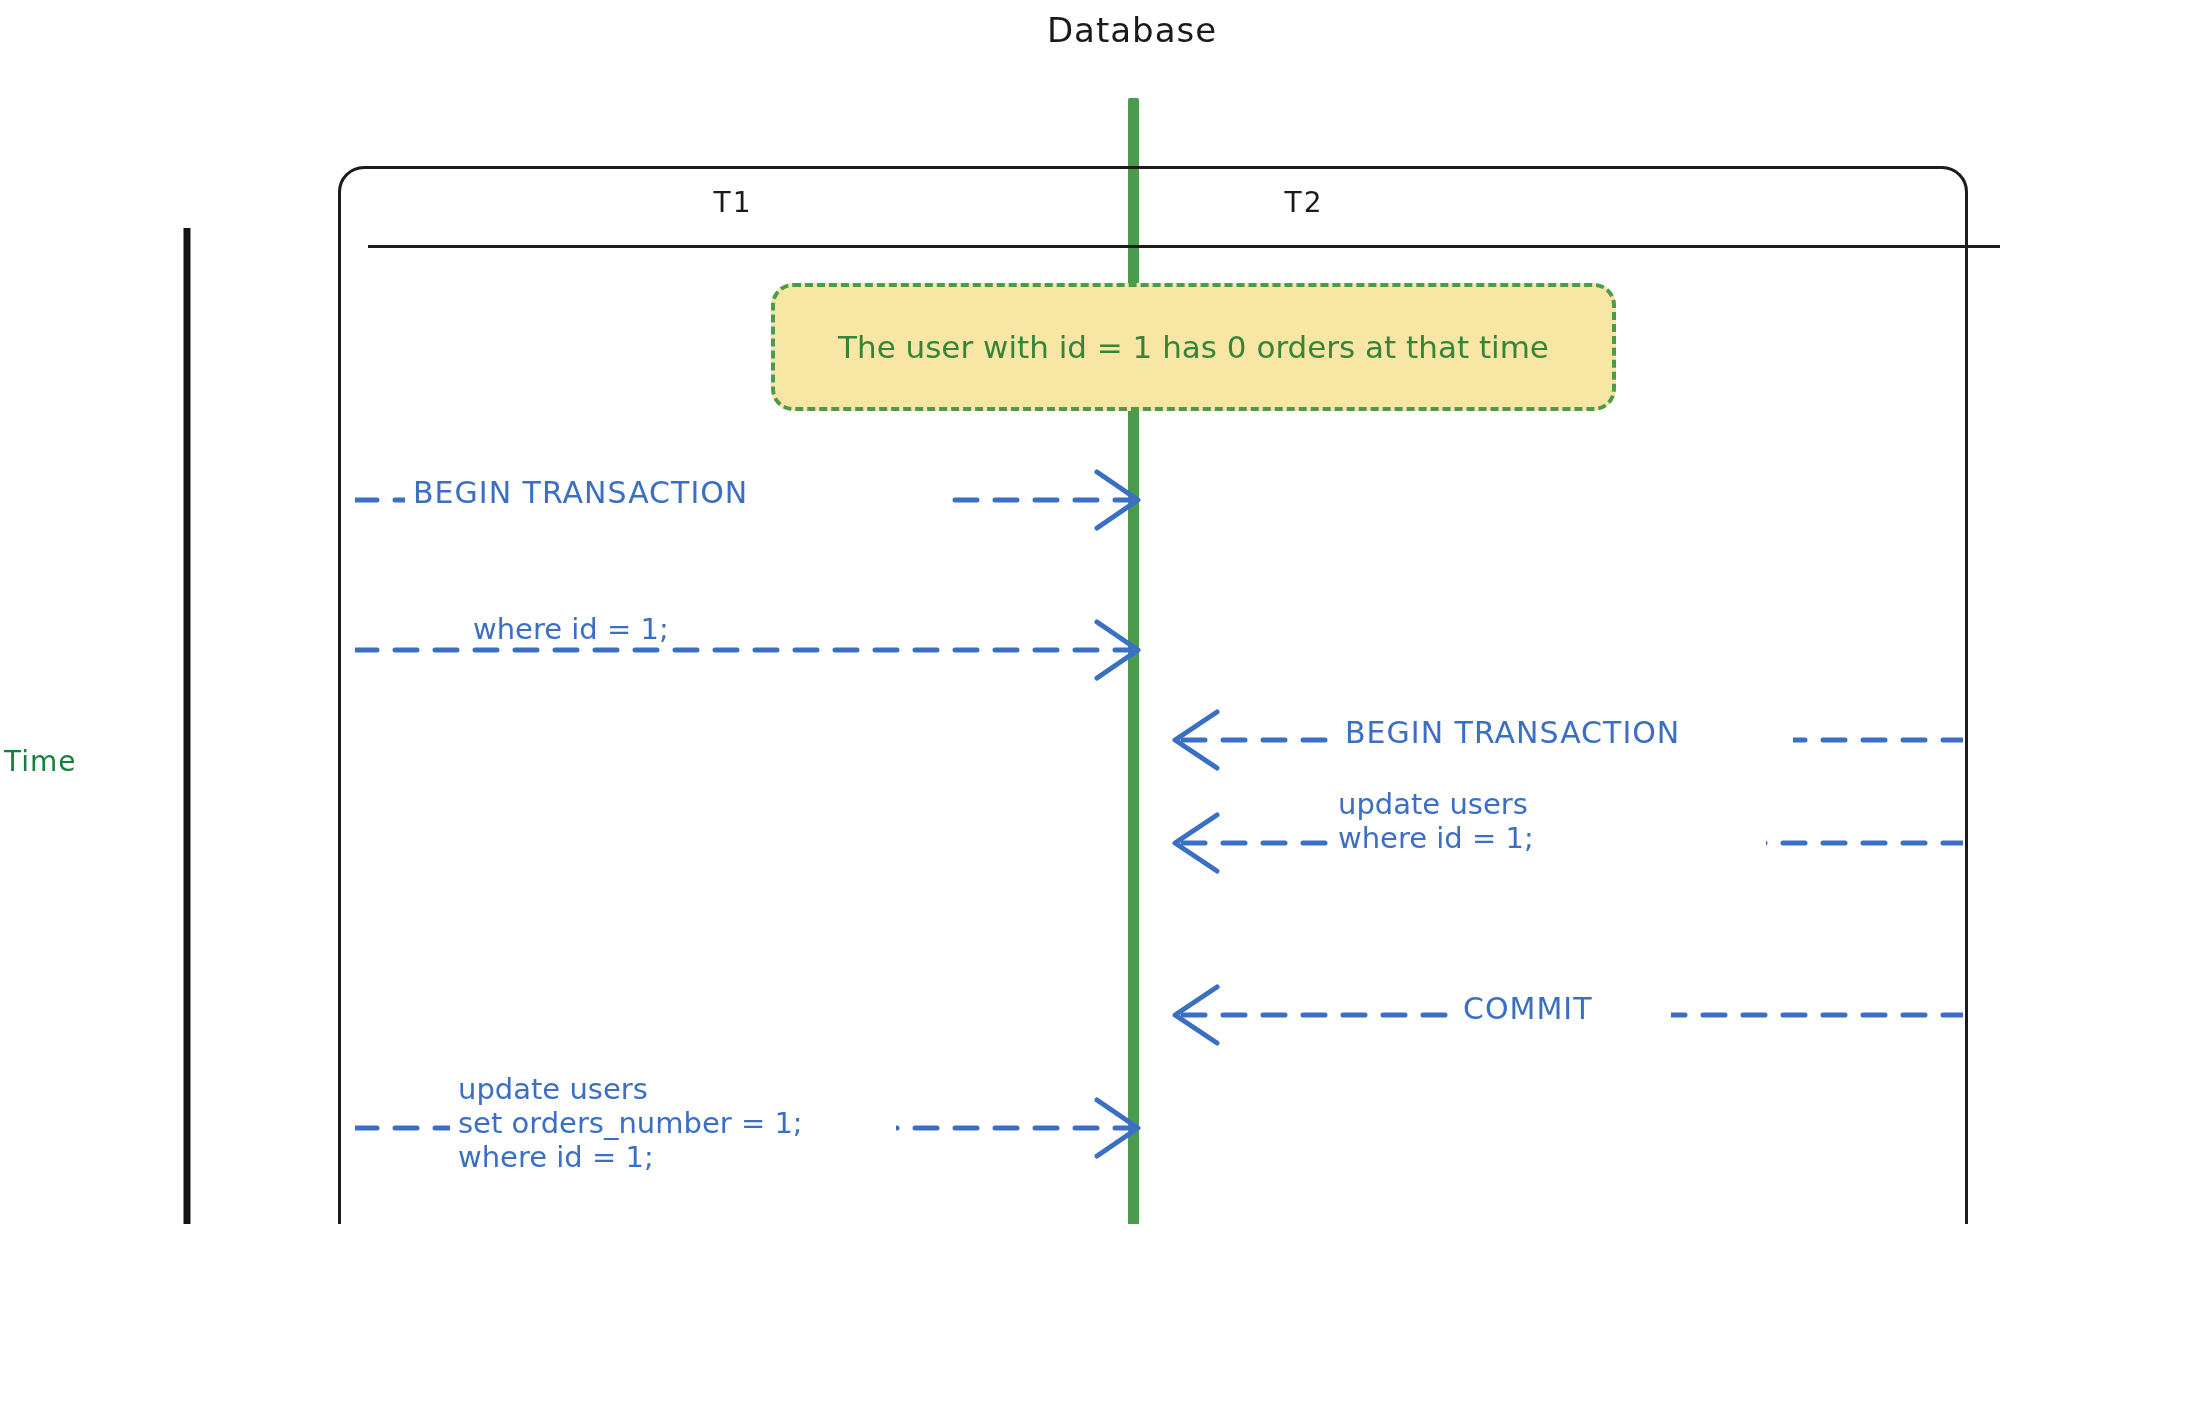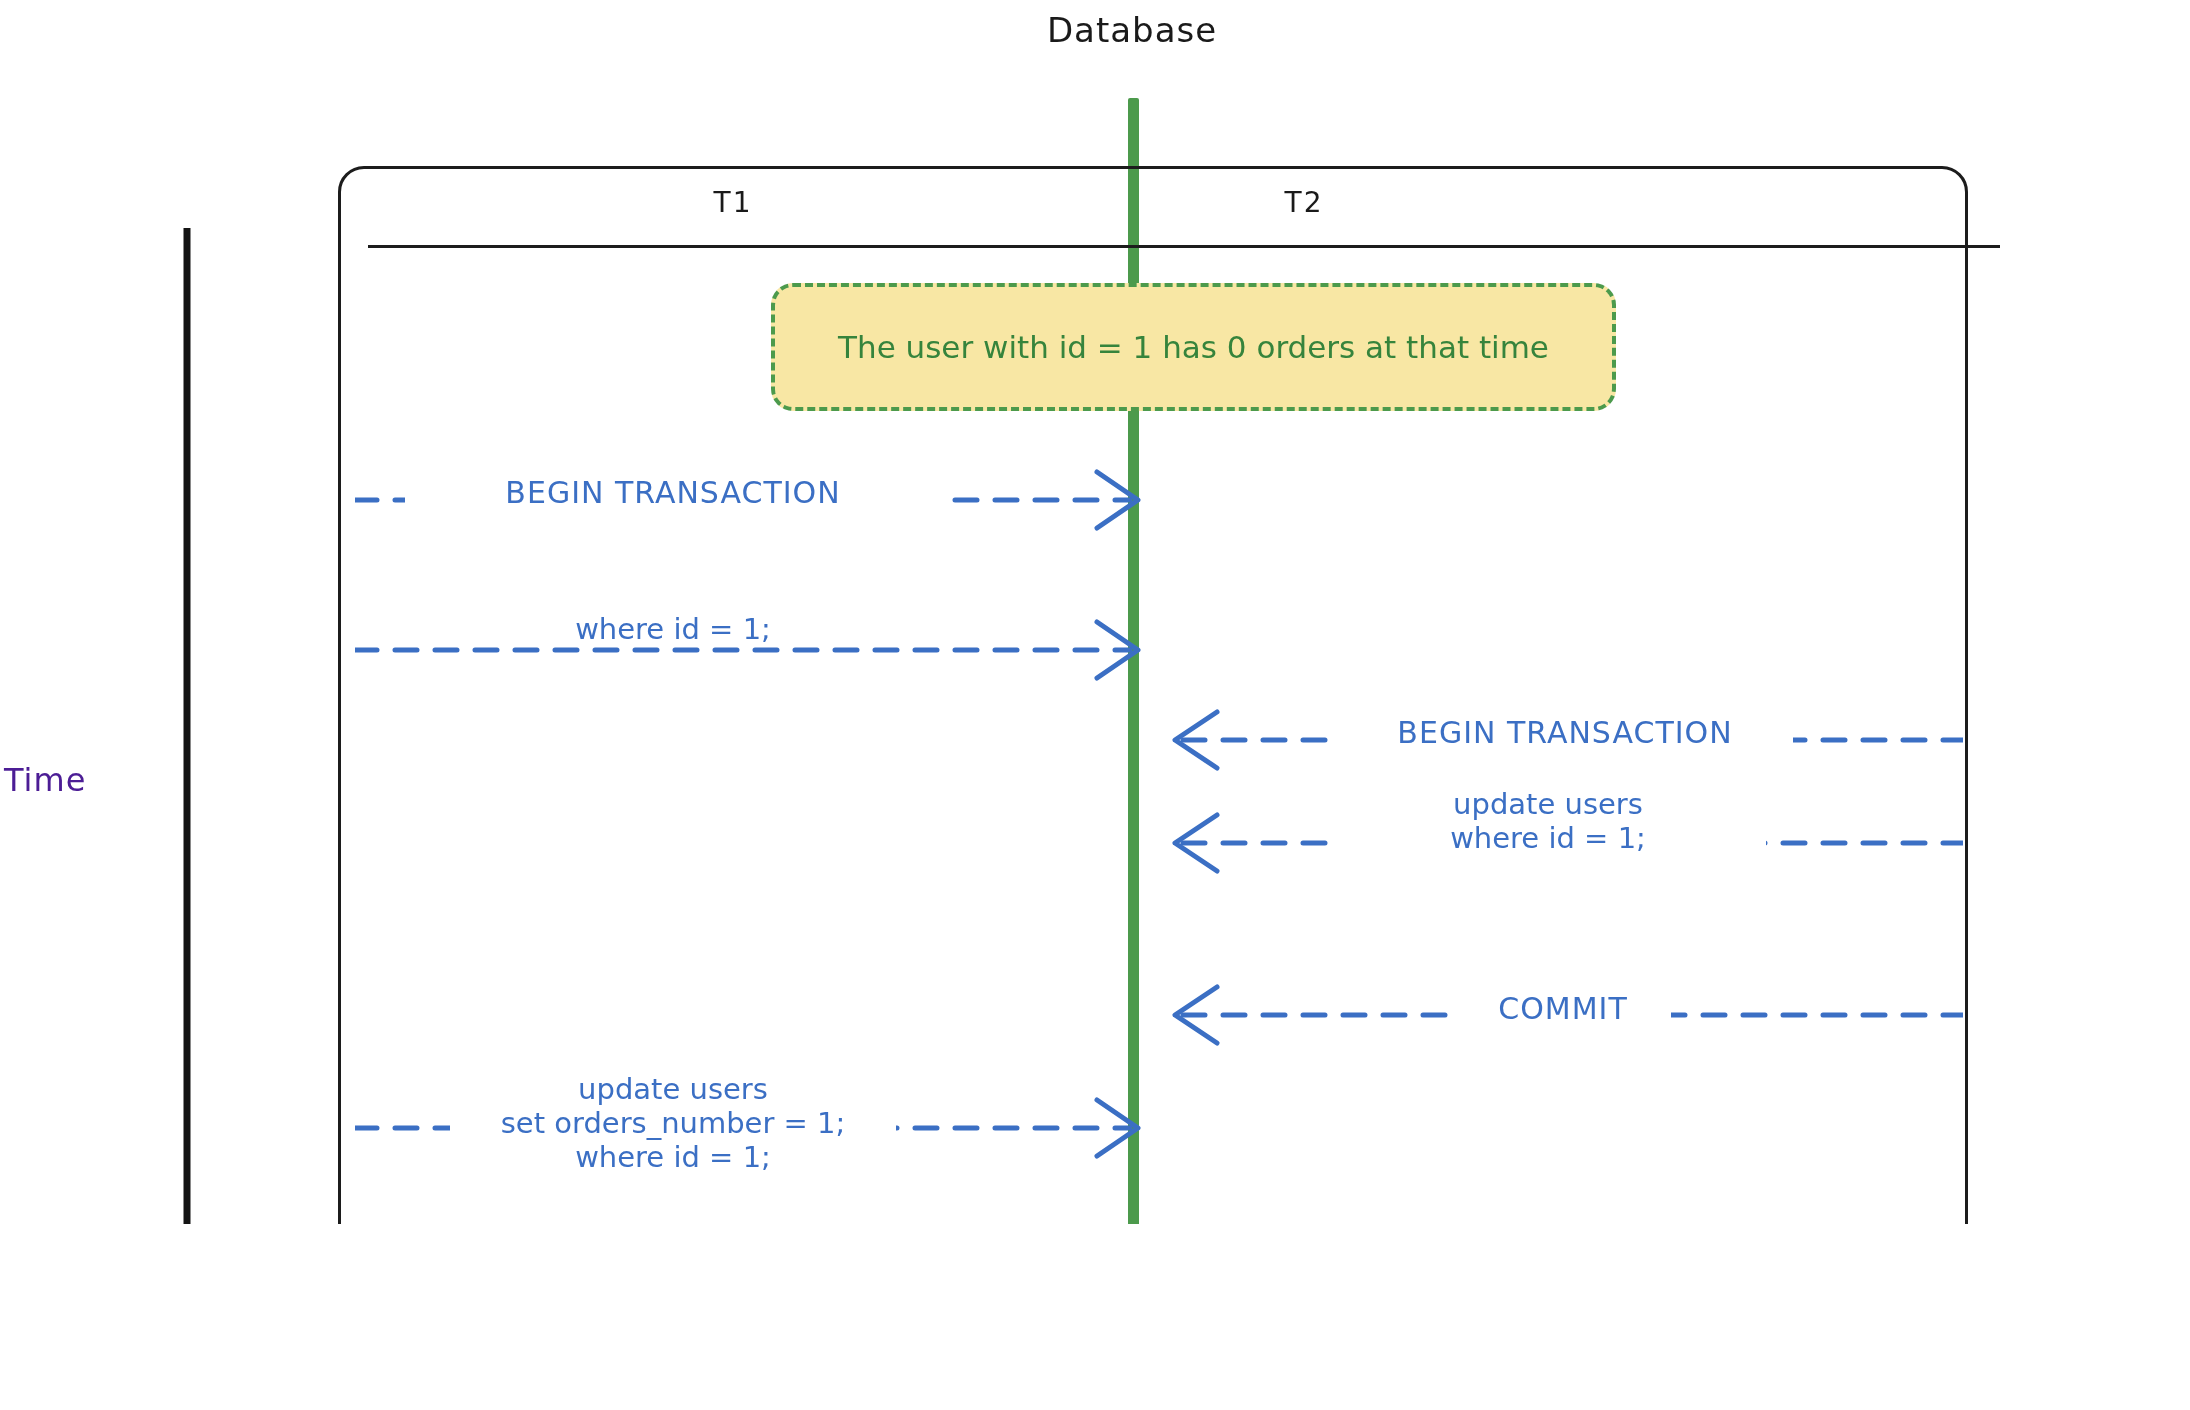--- a/index.html
+++ b/index.html
@@ -64,24 +64,23 @@
     letter-spacing: 2px;
   }
   .col-label.t1 { left: 633px; }
   .col-label.t2 { left: 1204px; }
 
   
   .time-label {
     position: absolute;
     left: 4px;
     top: 745px;
-    font-size: 32px;
-    color: #4c1d95;
+    font-size: 28px;
+    color: #15803d;
     letter-spacing: 1px;
-    margin-top: 16px;
   }
   .time-arrow {
     position: absolute;
     left: 160px;
     top: 228px;
     width: 54px;
     height: 1120px;
   }
 
   
@@ -112,21 +111,21 @@
     position: absolute;
     height: 120px;
   }
   .msg .line-svg {
     position: absolute;
     left: 0;
     top: 0;
   }
   .msg .label {
     position: absolute;
-    text-align: center;
+    text-align: left;
     color: #3b6fc4;
     font-size: 29px;
     line-height: 1.0;
     background: #ffffff;
     padding: 0 8px;
     white-space: nowrap;
   }
   .label .ln { display: block; }
   .label.caps {
     letter-spacing: 1px;

